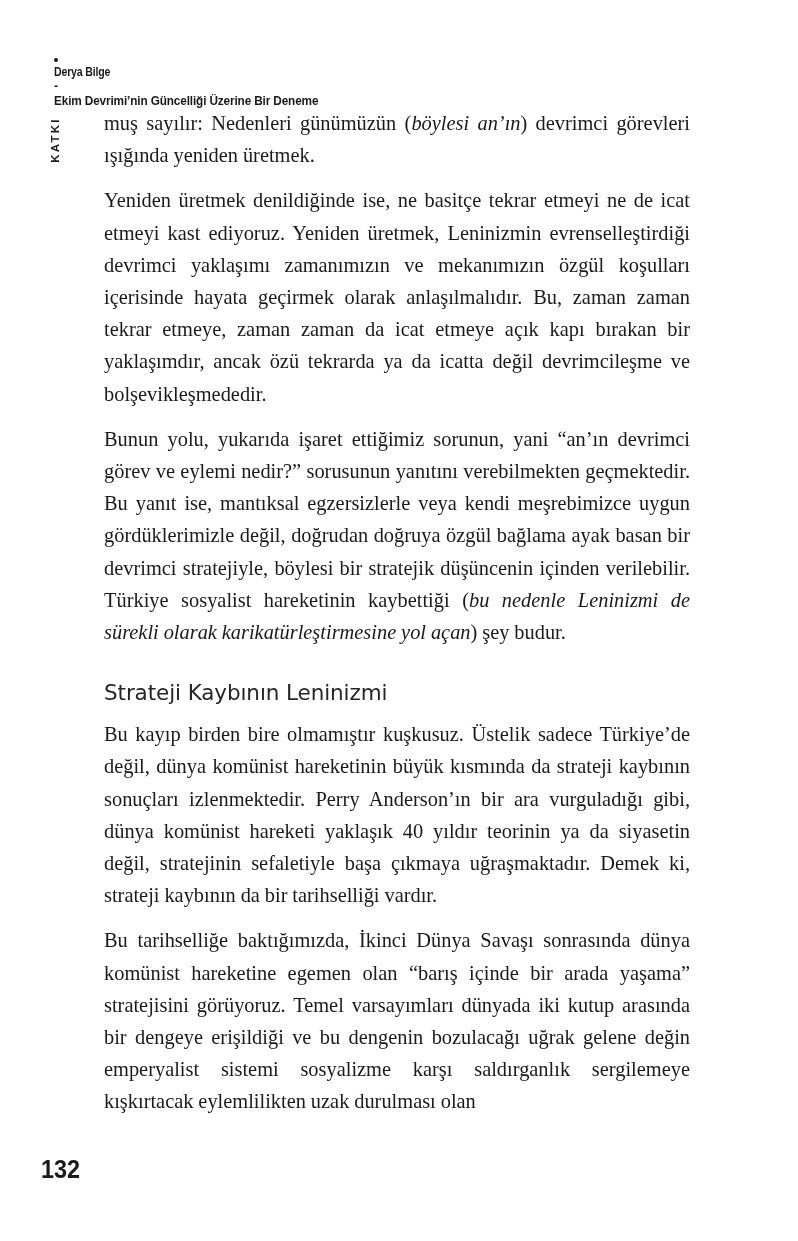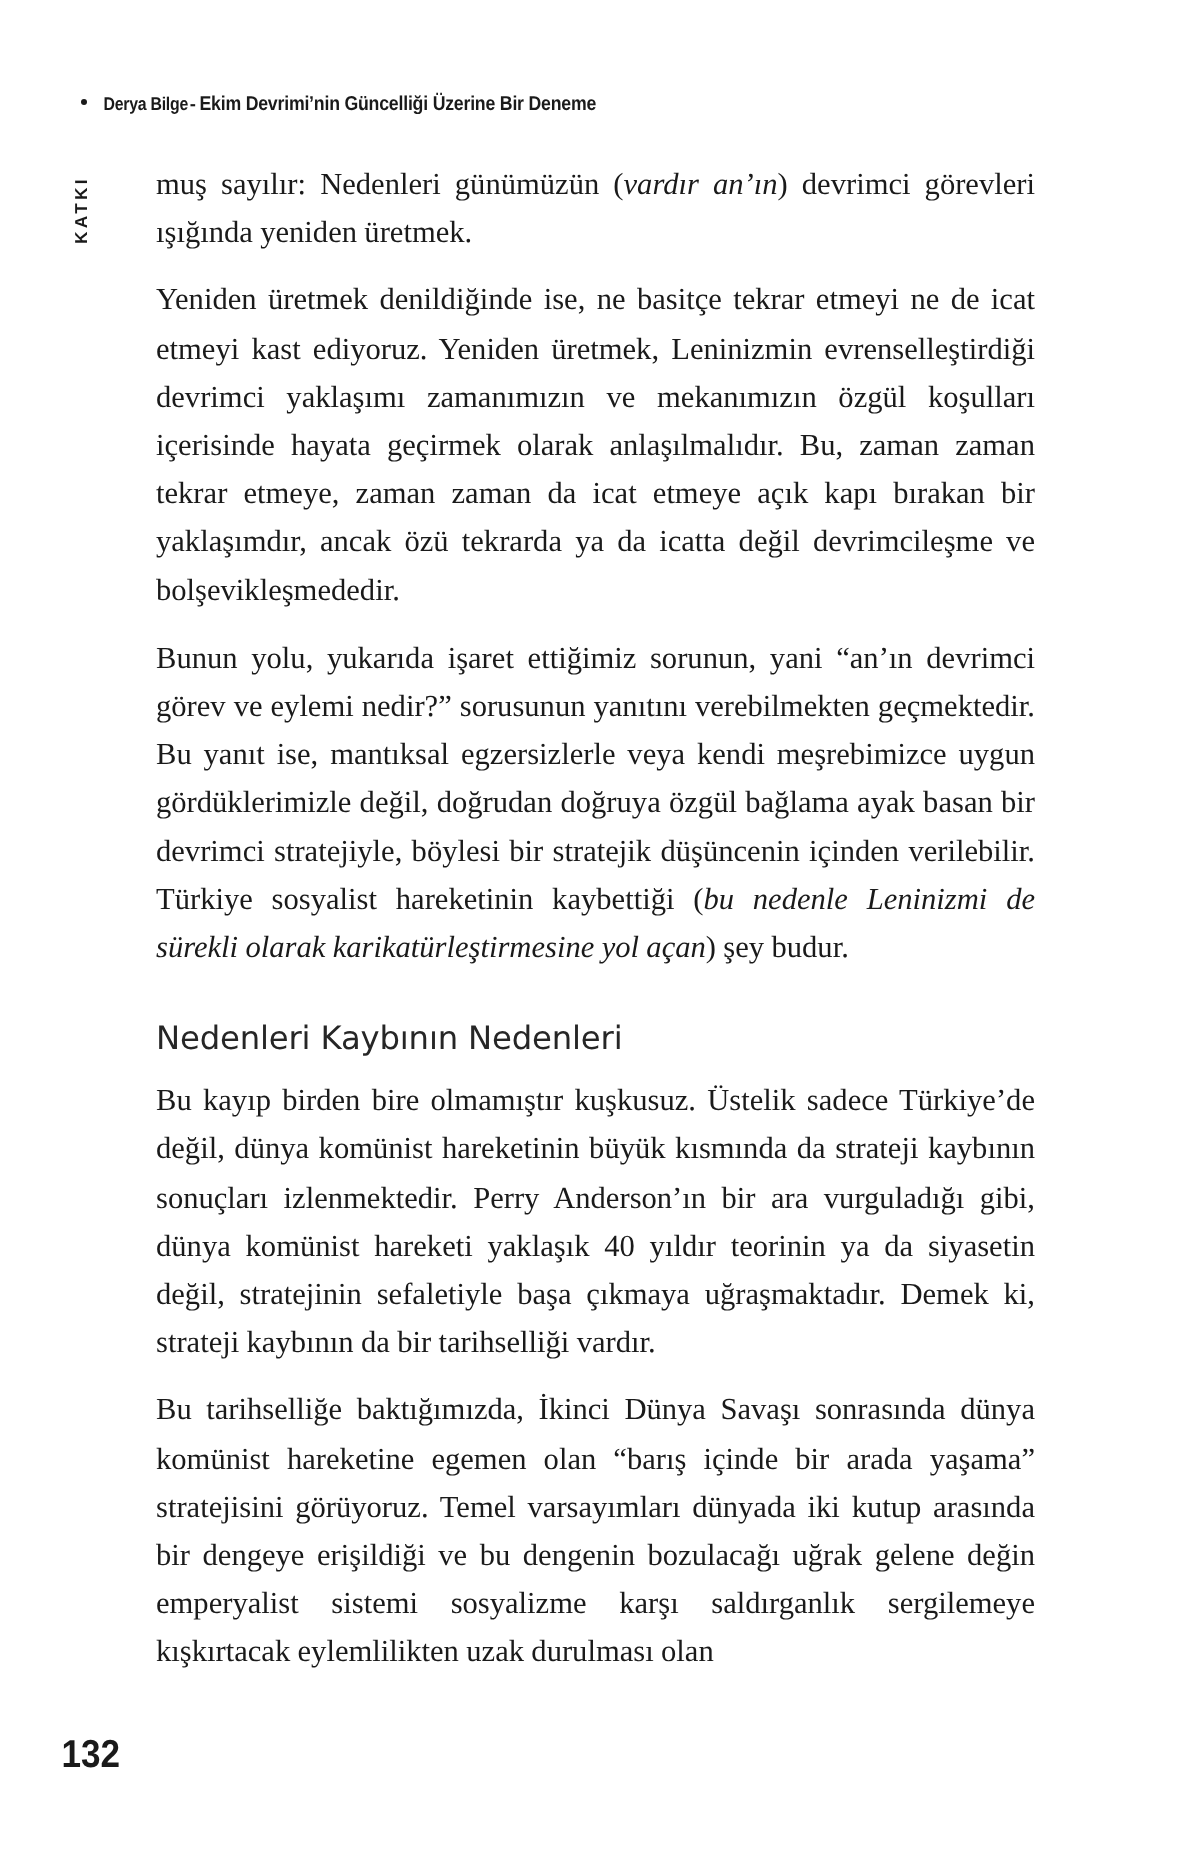--- a/index.html
+++ b/index.html
@@ -21,20 +21,21 @@
   }
 
   
   .running-head {
     position: absolute;
     left: 54px;
     top: 61px;
     display: flex;
     align-items: baseline;
     white-space: nowrap;
+    flex-direction: column;
   }
 
   .running-head .bullet {
     display: inline-block;
     width: 4px;
     height: 4px;
     border-radius: 50%;
     background: #1a1a1a;
     margin-right: 11px;
     position: relative;
@@ -156,25 +157,25 @@
     <span class="author">Derya Bilge</span>
     <span class="sep">-</span>
     <span class="title">Ekim Devrimi’nin Güncelliği Üzerine Bir Deneme</span>
   </div>
 
   <div class="section-tab">
     <span>KATKI</span>
   </div>
 
   <div class="column">
-    <p class="body"><span>muş sayılır: Nedenleri günümüzün (</span><em>vardır an’ın</em><span>) devrimci görevleri ışığında yeniden üretmek.</span></p>
+    <p class="body"><span>muş sayılır: Nedenleri günümüzün (</span><em>böylesi an’ın</em><span>) devrimci görevleri ışığında yeniden üretmek.</span></p>
     <p class="body"><span>Yeniden üretmek denildiğinde ise, ne basitçe tekrar etmeyi ne de icat etmeyi kast ediyoruz. Yeniden üretmek, Leninizmin evrenselleştirdiği devrimci yaklaşımı zamanımızın ve mekanımızın özgül koşulları içerisinde hayata geçirmek olarak anlaşılmalıdır. Bu, zaman zaman tekrar etmeye, zaman zaman da icat etmeye açık kapı bırakan bir yaklaşımdır, ancak özü tekrarda ya da icatta değil devrimcileşme ve bolşevikleşmededir.</span></p>
     <p class="body"><span>Bunun yolu, yukarıda işaret ettiğimiz sorunun, yani “an’ın devrimci görev ve eylemi nedir?” sorusunun yanıtını verebilmekten geçmektedir. Bu yanıt ise, mantıksal egzersizlerle veya kendi meşrebimizce uygun gördüklerimizle değil, doğrudan doğruya özgül bağlama ayak basan bir devrimci stratejiyle, böylesi bir stratejik düşüncenin içinden verilebilir. Türkiye sosyalist hareketinin kaybettiği (</span><em>bu nedenle Leninizmi de sürekli olarak karikatürleştirmesine yol açan</em><span>) şey budur.</span></p>
 
-    <h2 class="section-heading">Nedenleri Kaybının Nedenleri</h2>
+    <h2 class="section-heading">Strateji Kaybının Leninizmi</h2>
 
     <p class="body"><span>Bu kayıp birden bire olmamıştır kuşkusuz. Üstelik sadece Türkiye’de değil, dünya komünist hareketinin büyük kısmında da strateji kaybının sonuçları izlenmektedir. Perry Anderson’ın bir ara vurguladığı gibi, dünya komünist hareketi yaklaşık 40 yıldır teorinin ya da siyasetin değil, stratejinin sefaletiyle başa çıkmaya uğraşmaktadır. Demek ki, strateji kaybının da bir tarihselliği vardır.</span></p>
     <p class="body"><span>Bu tarihselliğe baktığımızda, İkinci Dünya Savaşı sonrasında dünya komünist hareketine egemen olan “barış içinde bir arada yaşama” stratejisini görüyoruz. Temel varsayımları dünyada iki kutup arasında bir dengeye erişildiği ve bu dengenin bozulacağı uğrak gelene değin emperyalist sistemi sosyalizme karşı saldırganlık sergilemeye kışkırtacak eylemlilikten uzak durulması olan</span></p>
   </div>
 
   <div class="folio">132</div>
 
 </div>
 
 </body></html>

